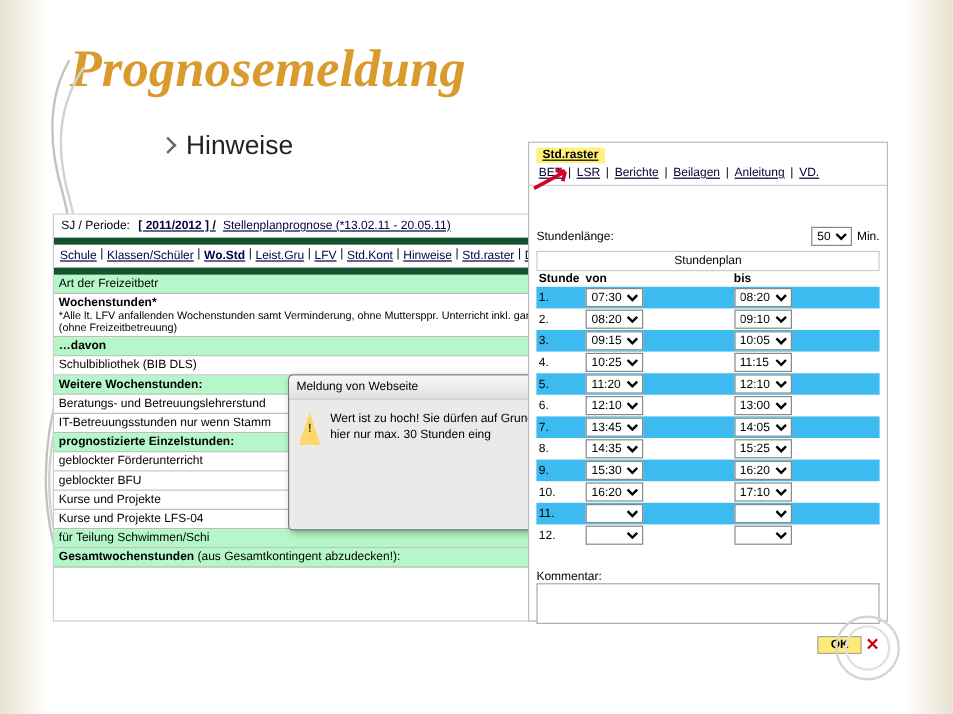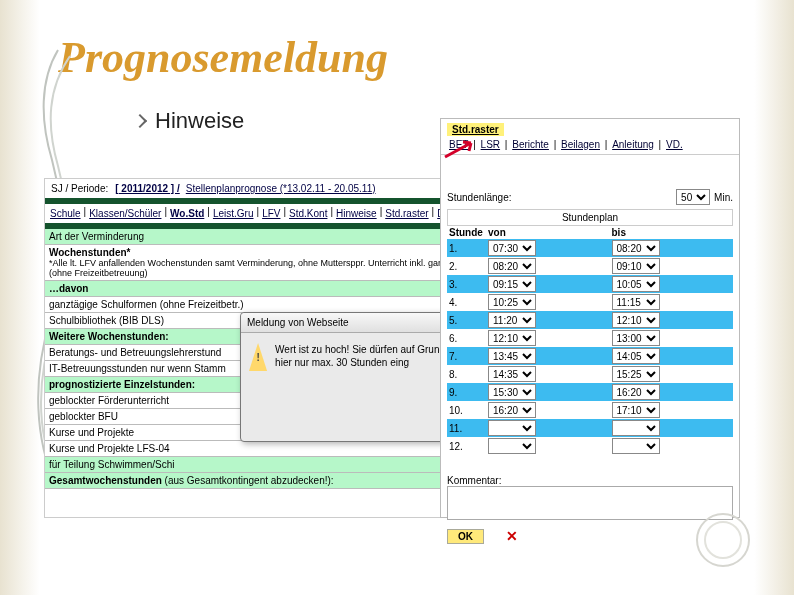--- a/index.html
+++ b/index.html
@@ -176,21 +176,22 @@
   .rp-comment { margin-top: 20px; }
   .rp-textarea {
     width: 100%; height: 34px;
     border: 1px solid #aaa;
     font-size: 10px;
     resize: none;
   }
   .rp-ok {
     margin-top: 6px;
     display: flex;
-    gap: 22px;
+    justify-content: flex-end;
+    gap: 3px;
     align-items: center;
   }
   .ok-btn {
     background: #ffe97a;
     border: 1px solid #aa9;
     font-weight: bold;
     padding: 1px 10px;
     font-size: 10px;
   }
   .red-x { color: #c00; font-weight: bold; font-size: 14px; }
@@ -239,24 +240,23 @@
         <span> | </span>
         <span class="lp-link">Std.Kont</span>
         <span> | </span>
         <span class="lp-link">Hinweise</span>
         <span> | </span>
         <span class="lp-link">Std.raster</span>
         <span> | </span>
         <span class="lp-link">D</span>
       </div>
     <div id="lp-rows">
-        <div class="lp-row green">Art der Verminderung</div>
+        <div class="lp-row green">Art der Freizeitbetr</div>
         <div class="lp-row white head">Wochenstunden*<div style="font-weight: normal; font-size: 9px;">*Alle lt. LFV anfallenden Wochenstunden samt Verminderung, ohne Muttersppr. Unterricht inkl. ganz. Schulformen (ohne Freizeitbetreuung)</div></div>
         <div class="lp-row green head">…davon</div>
-        <div class="lp-row white">ganztägige Schulformen (ohne Freizeitbetr.)</div>
         <div class="lp-row white">Schulbibliothek (BIB DLS)</div>
         <div class="lp-row green head">Weitere Wochenstunden:</div>
         <div class="lp-row white">Beratungs- und Betreuungslehrerstund</div>
         <div class="lp-row white">IT-Betreuungsstunden nur wenn Stamm</div>
         <div class="lp-row green head">prognostizierte Einzelstunden:</div>
         <div class="lp-row white">geblockter Förderunterricht</div>
         <div class="lp-row white">geblockter BFU</div>
         <div class="lp-row white">Kurse und Projekte</div>
         <div class="lp-row white">Kurse und Projekte LFS-04</div>
       </div>

